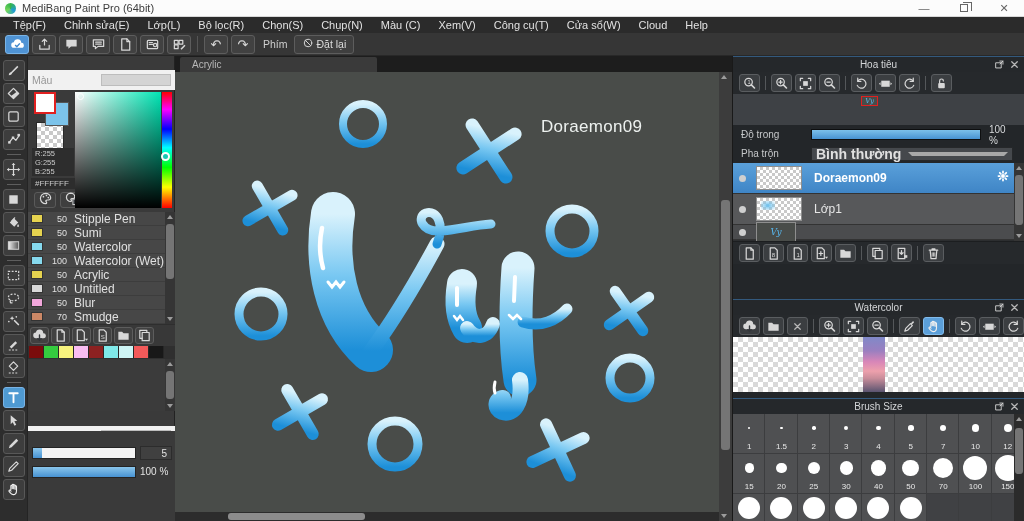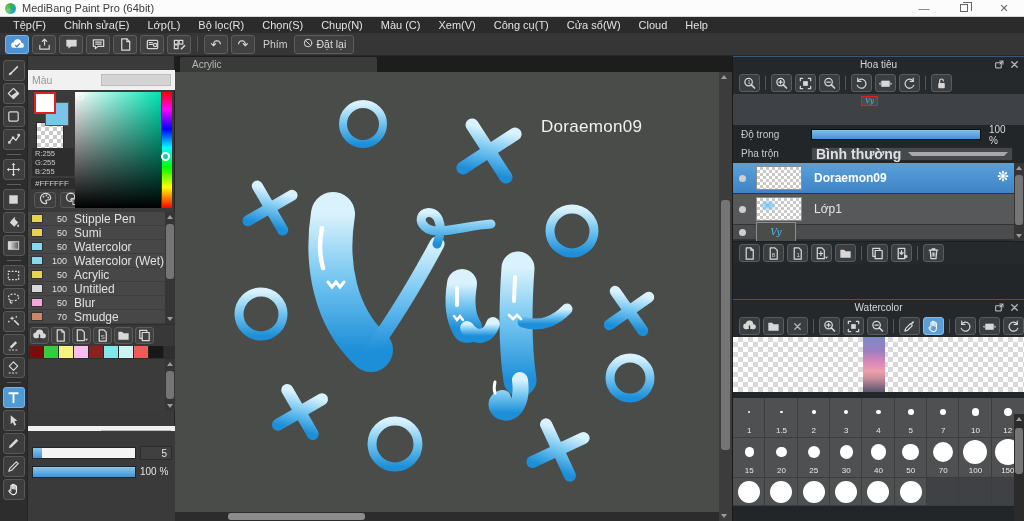--- a/index.html
+++ b/index.html
@@ -884,20 +884,34 @@
                 <path d="M12 2.3v3.4H8.6" stroke="#d8d8d8" fill="none" stroke-width="1.3" stroke-linecap="round" stroke-linejoin="round"></path>
               </svg>
             </div>
           </div>
         <div id="refcontent">
           <div id="refstrip"></div>
         </div>
       </div>
 
       <div class="panel" id="brushsize">
+        <div class="phead">
+          <span class="ptitle">Brush Size</span>
+          <span class="picon">
+              <svg viewBox="0 0 16 16" width="11" height="11">
+                <rect x="3" y="5.5" width="7.5" height="7.5" stroke="#d8d8d8" fill="none" stroke-width="1.3" stroke-linecap="round" stroke-linejoin="round"></rect>
+                <path d="M8.5 3H13v4.5M13 3L8.8 7.2" stroke="#d8d8d8" fill="none" stroke-width="1.3" stroke-linecap="round" stroke-linejoin="round"></path>
+              </svg>
+            </span>
+          <span class="picon">
+              <svg viewBox="0 0 16 16" width="11" height="11">
+                <path d="M4 4l8 8M12 4l-8 8" stroke="#b8b8b8" stroke-width="1.8" stroke-linecap="round"></path>
+              </svg>
+            </span>
+        </div>
         <div id="bsgrid">
           <div style="display:contents;">
             
           <div class="bs-cell">
                 <div class="bs-dotwrap">
                   <div class="bs-dot" style="height: 2.4px; width: 2.4px;"></div>
                 </div>
                 <div class="bs-label">1</div>
               </div><div class="bs-cell">
                 <div class="bs-dotwrap">

